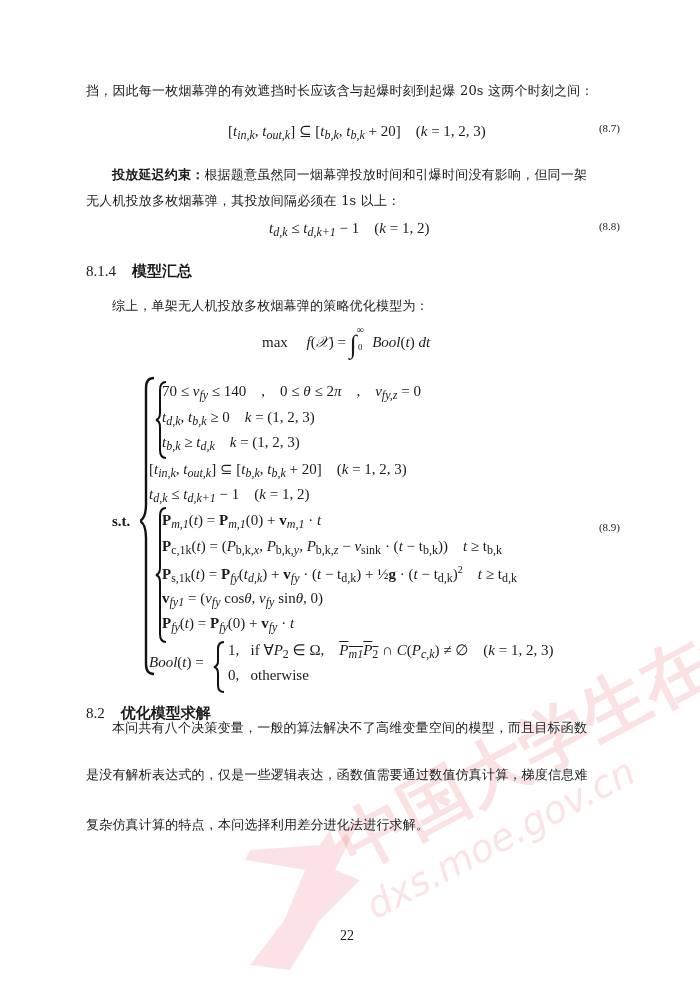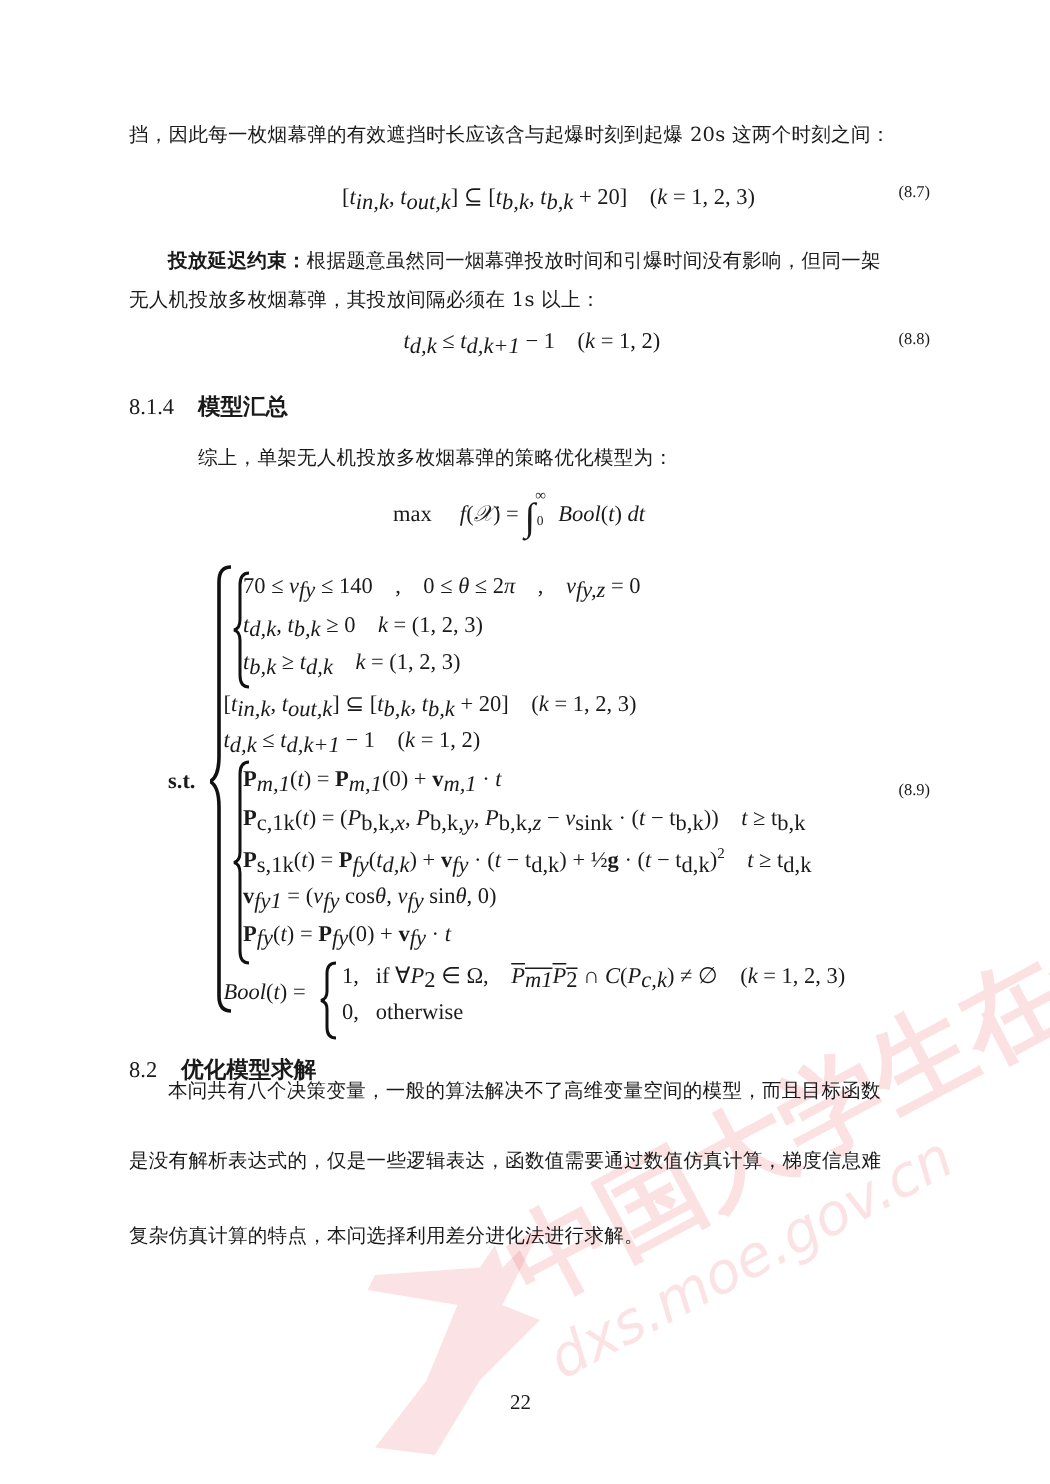--- a/index.html
+++ b/index.html
@@ -8,21 +8,21 @@
   .page { position: absolute; left: 0; top: 0; width: 700px; height: 989px; }
   .para { position: absolute; font-size: 13px; line-height: 25px; letter-spacing: 0.2px; }
   .math { font-family: "Liberation Serif", "DejaVu Serif", serif; font-size: 15px; }
   .mi { font-style: italic; }
   .bold { font-weight: bold; }
   .eq { position: absolute; white-space: nowrap; }
   .eqnum { position: absolute; right: 80px; font-family: "Liberation Serif", serif; font-size: 11px; }
   .heading { position: absolute; left: 86px; font-size: 15px; }
   .heading .num { font-family: "Liberation Serif", serif; margin-right: 16px; }
   .heading .title { font-family: "DejaVu Sans", sans-serif; font-weight: bold; }
-  sub { font-size: 15px; vertical-align: -3px; }
+  sub { font-size: 12px; vertical-align: -3px; }
   sup { font-size: 10px; vertical-align: 6px; }
   .brace { position: absolute; font-family: "DejaVu Serif", serif; color: #111; }
   .line { position: absolute; white-space: nowrap; font-family: "Liberation Serif", serif; font-size: 15px; }
   .watermark { position: absolute; pointer-events: none; }
   .overline { text-decoration: overline; }
   .pagenum { position: absolute; left: 340px; top: 928px; font-family: "Liberation Serif", serif; font-size: 14px; }
 </style>
 </head>
 <body>
 
@@ -54,21 +54,21 @@
   <div class="para" style="left:86px; top:188px; width:540px;">无人机投放多枚烟幕弹，其投放间隔必须在 1s 以上：</div>
 
   <div class="eq math" style="left:269px; top:220px;">
     <span class="mi">t</span><sub class="mi">d,k</sub> ≤ <span class="mi">t</span><sub class="mi">d,k+1</sub> − 1 &nbsp;&nbsp; (<span class="mi">k</span> = 1, 2)
   </div>
   <div class="eqnum" style="top:220px;">(8.8)</div>
 
   <div class="heading" style="top:262px;">
     <span class="num">8.1.4</span><span class="title">模型汇总</span>
   </div>
-  <div class="para" style="left:112px; top:293px;margin-left:20px;">综上，单架无人机投放多枚烟幕弹的策略优化模型为：</div>
+  <div class="para" style="left:112px; top:293px;">综上，单架无人机投放多枚烟幕弹的策略优化模型为：</div>
 
   <div class="eq math" style="left:262px; top:330px;">
     <span>max</span>
     &nbsp;&nbsp;&nbsp;&nbsp;<span class="mi">f</span>(<span class="mi">𝒳</span>) =
     <span style="font-size:26px; vertical-align:-6px;">∫</span><sup style="font-size:10px;position:relative;top:-8px;">∞</sup><sub style="font-size:9px;position:relative;left:-6px;">0</sub>
     <span class="mi">Bool</span>(<span class="mi">t</span>) <span class="mi">dt</span>
   </div>
 
   <svg class="brace" width="20" height="300" style="left:140px; top:376px;">
     <path d="M14 2 Q6 2 6 12 L6 128 Q6 142 0 145 Q6 148 6 162 L6 288 Q6 298 14 298" fill="none" stroke="#111" stroke-width="2.4"></path>

